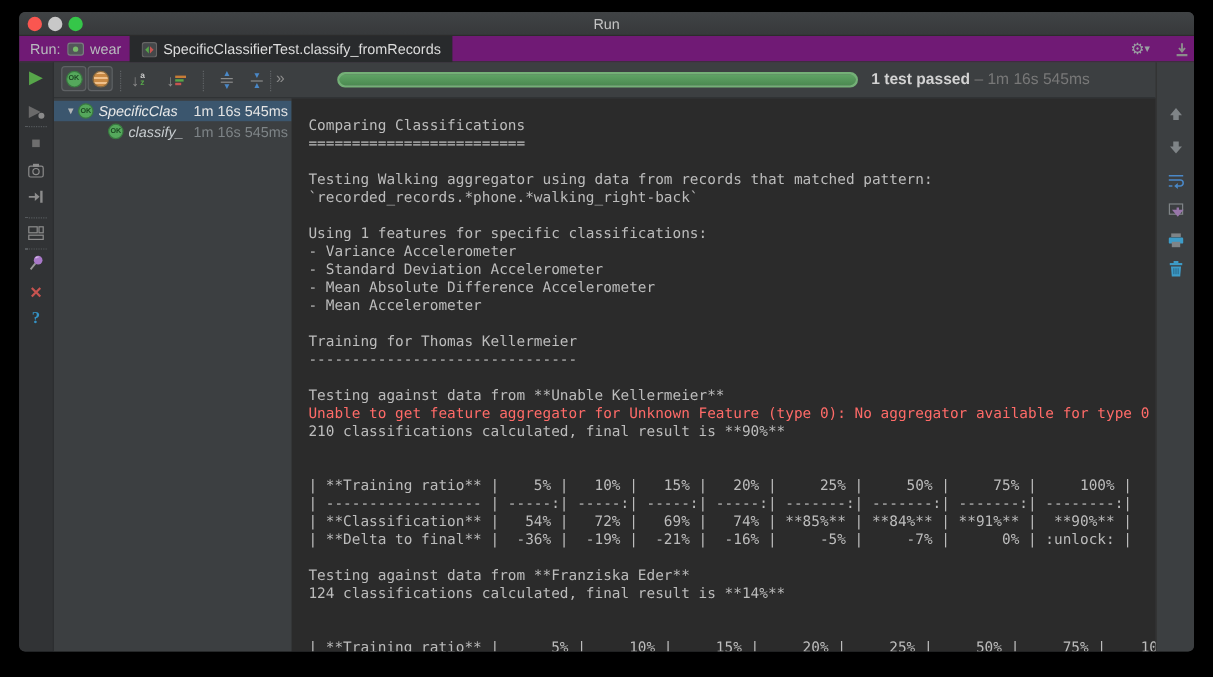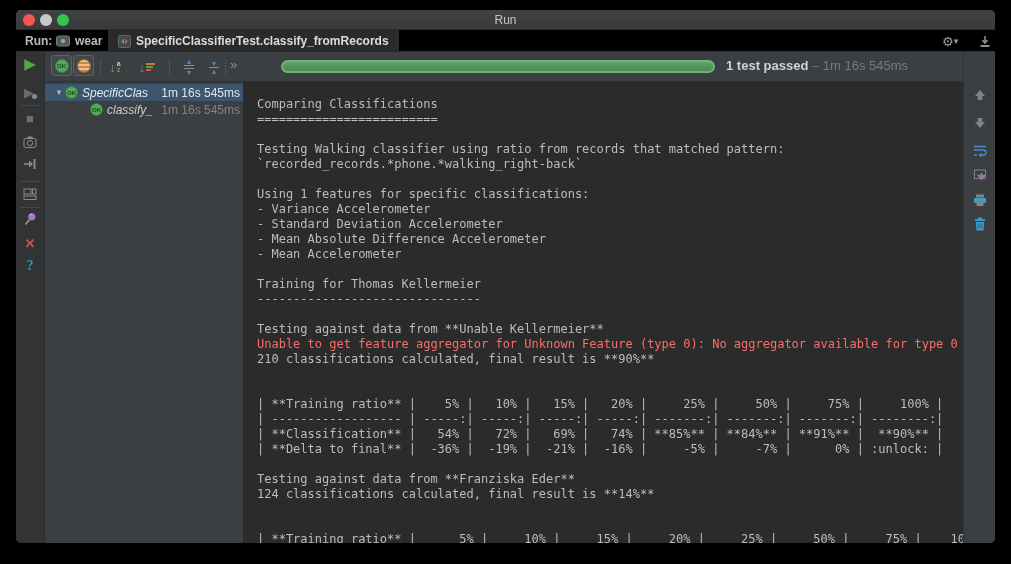--- a/index.html
+++ b/index.html
@@ -14,21 +14,21 @@
               background:linear-gradient(#404345,#37393B); border-bottom:1px solid #2C2C2C;
               text-align:center; }
   .titlebar .title { font-size:12px; line-height:20px; color:#C4C4C4;margin-top:12px; }
   .traffic { position:absolute; top:4px; width:12px; height:12px; border-radius:50%; }
   .t-close { left:7px;  background:#FA5650; }
   .t-min   { left:24px; background:#C8C8C8; }
   .t-zoom  { left:41px; background:#35C649; }
 
   
   .tabbar { position:absolute; left:0; top:20px; width:100%; height:22px;
-            background:#000000; border-bottom:1px solid #323232;font-weight:bold; }
+            background:#701a75; border-bottom:1px solid #323232; }
   .runlabel { position:absolute; left:9px; top:0; line-height:22px; font-size:12px; color:#B8BCBE; }
   .tab { position:absolute; top:0; height:22px; display:flex; align-items:center; gap:5px;
          font-size:12px; color:#B8BCBE; padding:0 10px; }
   .tab-wear { left:30px; }
   .tab-active { left:92px; background:#282A2C; color:#DCDCDC; }
   .tabbar-gear { position:absolute; left:926px; top:3px; width:28px; height:16px; color:#9AA0A3;
                  font-family:"DejaVu Sans",sans-serif; font-size:13px; line-height:16px; }
   .tabbar-gear .caret { font-size:9px; vertical-align:2px; }
   .dock-ico { position:absolute; left:962px; top:4px; }
 
@@ -305,21 +305,21 @@
           <span class="okbadge">OK</span>
           <span class="lbl">classify_</span>
           <span class="time">1m 16s 545ms</span>
         </div>
       </div>
 
     <div class="console">
         <div class="console-line">Comparing Classifications</div>
         <div class="console-line">=========================</div>
         <div class="console-line"> </div>
-        <div class="console-line">Testing Walking classifier using ratio from records that matched pattern:</div>
+        <div class="console-line">Testing Walking aggregator using data from records that matched pattern:</div>
         <div class="console-line">`recorded_records.*phone.*walking_right-back`</div>
         <div class="console-line"> </div>
         <div class="console-line">Using 1 features for specific classifications:</div>
         <div class="console-line">- Variance Accelerometer</div>
         <div class="console-line">- Standard Deviation Accelerometer</div>
         <div class="console-line">- Mean Absolute Difference Accelerometer</div>
         <div class="console-line">- Mean Accelerometer</div>
         <div class="console-line"> </div>
         <div class="console-line">Training for Thomas Kellermeier</div>
         <div class="console-line">-------------------------------</div>

